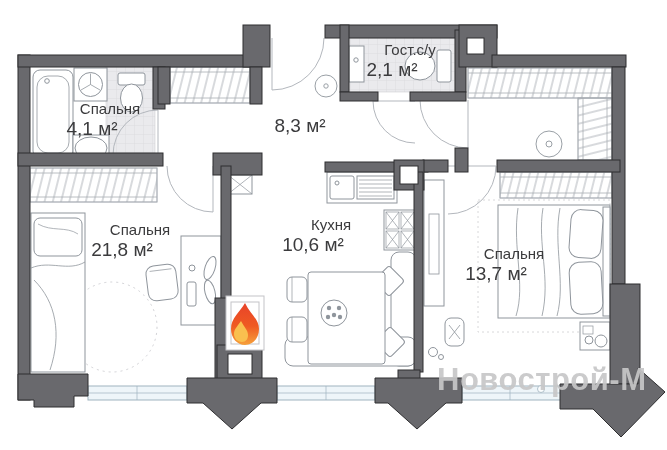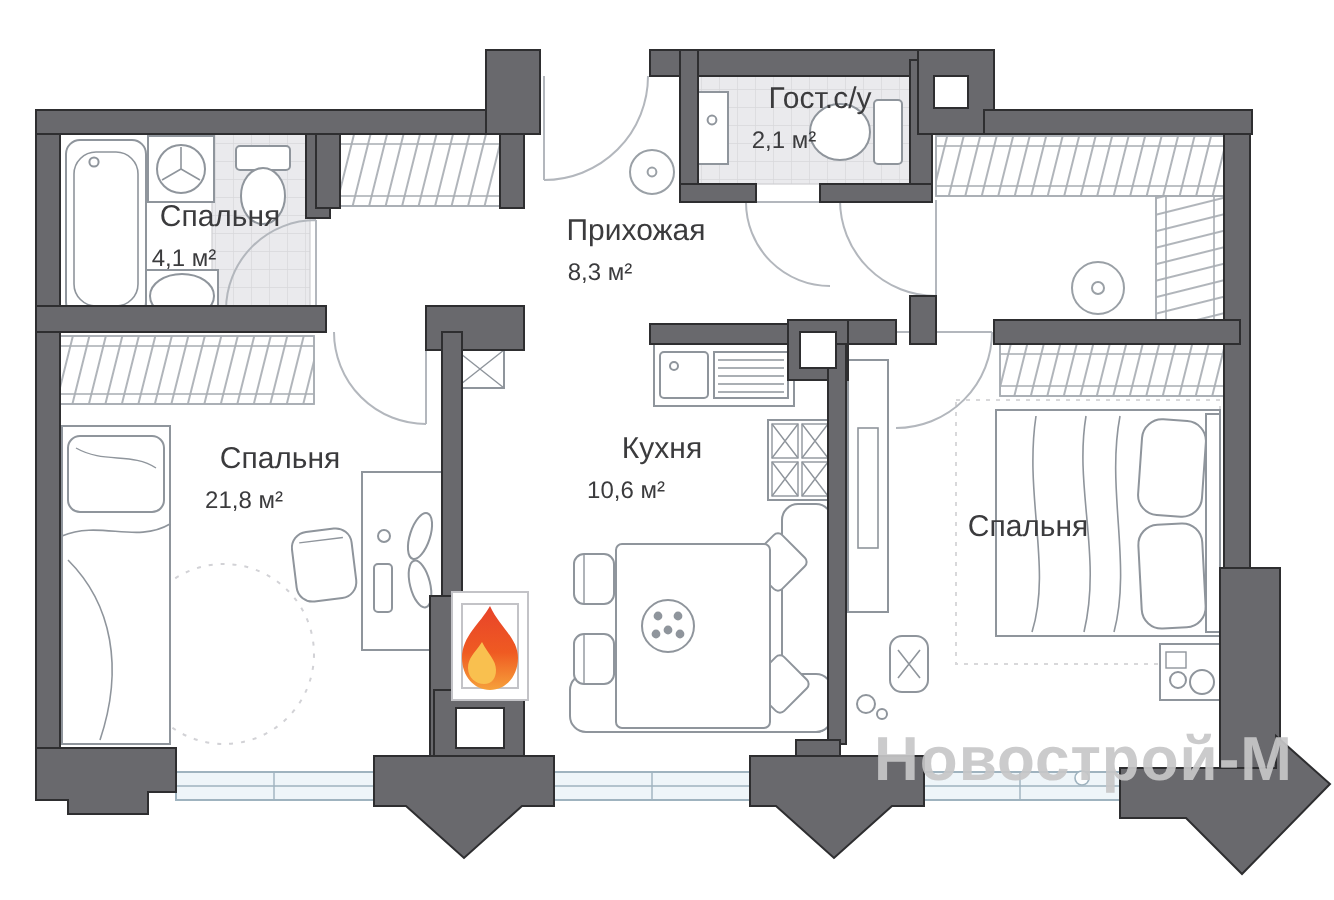--- a/index.html
+++ b/index.html
@@ -7,21 +7,21 @@
     position:relative;width:667px;height:450px;background:#ffffff;overflow:hidden;
     font-family:"Liberation Sans",sans-serif;
   }
   .stage svg{position:absolute;left:0;top:0;}
   .room-label{
     position:absolute;transform:translate(-50%,-50%);
     text-align:center;color:#3b3b3d;white-space:nowrap;z-index:3;
     line-height:20px;
   }
   .room-label .rn{font-size:15px;margin-left:36px;}
-  .room-label .ra{font-size:12px;text-align:center;}
+  .room-label .ra{font-size:19px;text-align:center;}
   .watermark{
     position:absolute;left:437px;top:362px;z-index:6;
     font-size:31px;font-weight:700;color:#c7c7c8;opacity:.92;
     letter-spacing:.5px;white-space:nowrap;
   }
 </style>
 </head>
 <body>
 
 <div class="stage">
@@ -244,30 +244,30 @@
 
 <div class="room-label" style="left:92px;top:119px">
   <div class="rn">Спальня</div>
   <div class="ra">4,1 м²</div>
 </div>
 <div class="room-label" style="left:392px;top:60px">
   <div class="rn">Гост.с/у</div>
   <div class="ra">2,1 м²</div>
 </div>
 <div class="room-label" style="left:300px;top:126px">
-  <div class="rn">Прихожая</div>
   <div class="ra">8,3 м²</div>
 </div>
 <div class="room-label" style="left:122px;top:240px">
   <div class="rn">Спальня</div>
   <div class="ra">21,8 м²</div>
 </div>
 <div class="room-label" style="left:313px;top:235px">
   <div class="rn">Кухня</div>
   <div class="ra">10,6 м²</div>
 </div>
 <div class="room-label" style="left:496px;top:264px">
   <div class="rn">Спальня</div>
+  <div class="ra">13,7 м²</div>
 </div>
 
 <div class="watermark">Новострой-М</div>
 
 </div>
 
 </body></html>

